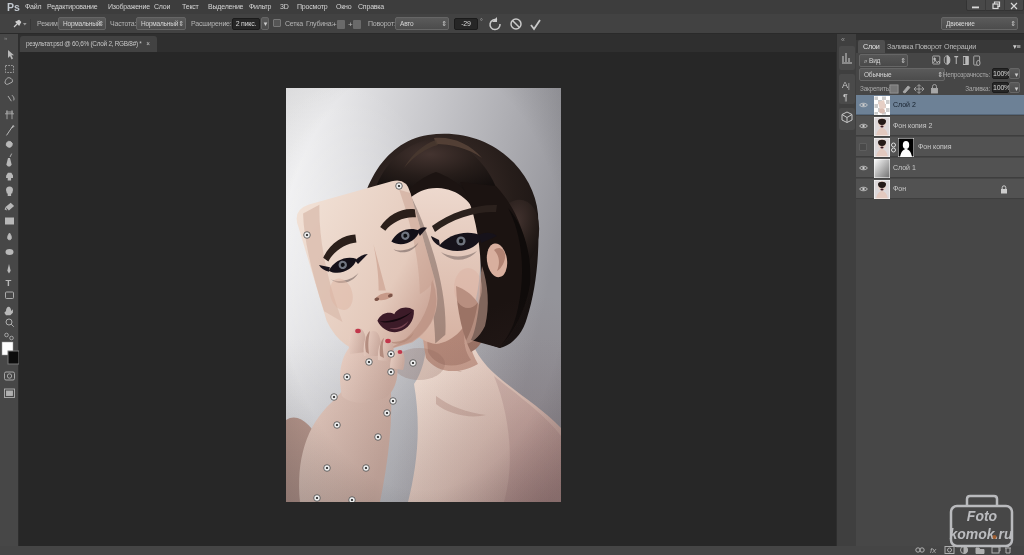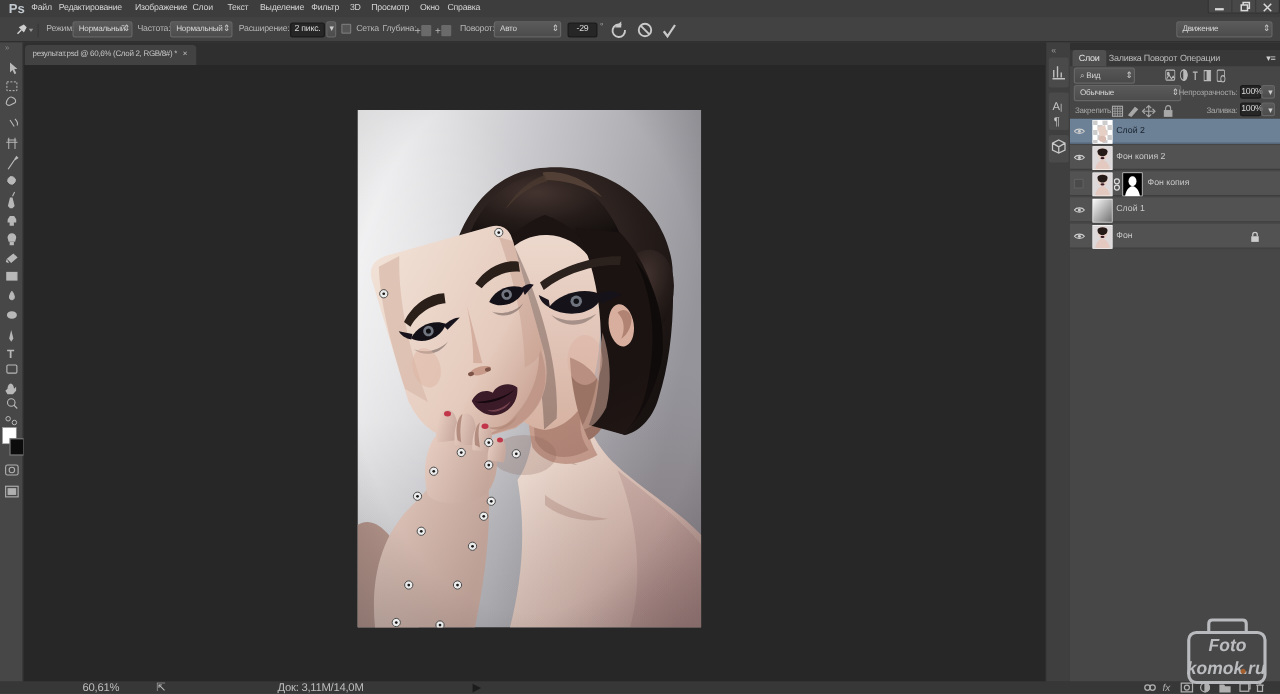--- a/index.html
+++ b/index.html
@@ -482,26 +482,20 @@
 </svg>
           <span class="lname">Фон</span>
           <svg class="abs" style="left:144px;top:6px" width="8" height="9" viewBox="0 0 8 9">
             <rect x="1" y="4" width="6" height="4.5" fill="#cdcdcd"></rect>
             <path d="M2.2,4 v-1.4 a1.8,1.8 0 0 1 3.6,0 V4" fill="none" stroke="#cdcdcd" stroke-width="1"></path>
           </svg>
         </div>
 </div>
     <div style="position:absolute;left:0;top:166px;width:168px;height:346px;background:#474747"></div>
   </div>
-  <div id="statusbar" class="abs">
-    <span style="position:absolute;left:66px;top:0px">60,61%</span>
-    <span style="position:absolute;left:125px;top:0px">⇱</span>
-    <span style="position:absolute;left:222px;top:0px">Док: 3,11М/14,0М</span>
-    <span style="position:absolute;left:378px;top:0px;color:#1c1c1c">▶</span>
-  </div>
 
   <svg class="abs" style="left:908px;top:545px;z-index:5" width="104" height="10" viewBox="0 0 104 10">
   <g stroke="#b0b0b0" fill="none" stroke-width="1">
   <circle cx="10" cy="5" r="2.2"></circle>
         <circle cx="14" cy="5" r="2.2"></circle>
   <text x="22" y="8" fill="#b0b0b0" stroke="none" font-size="8" font-style="italic">fx</text>
   <rect x="37" y="1.5" width="9" height="7"></rect>
         <circle cx="41.5" cy="5" r="2"></circle>
   <circle cx="56" cy="5" r="3.5"></circle>
         <path d="M56,1.5 a3.5,3.5 0 0 1 0,7 z" fill="#b0b0b0"></path>

